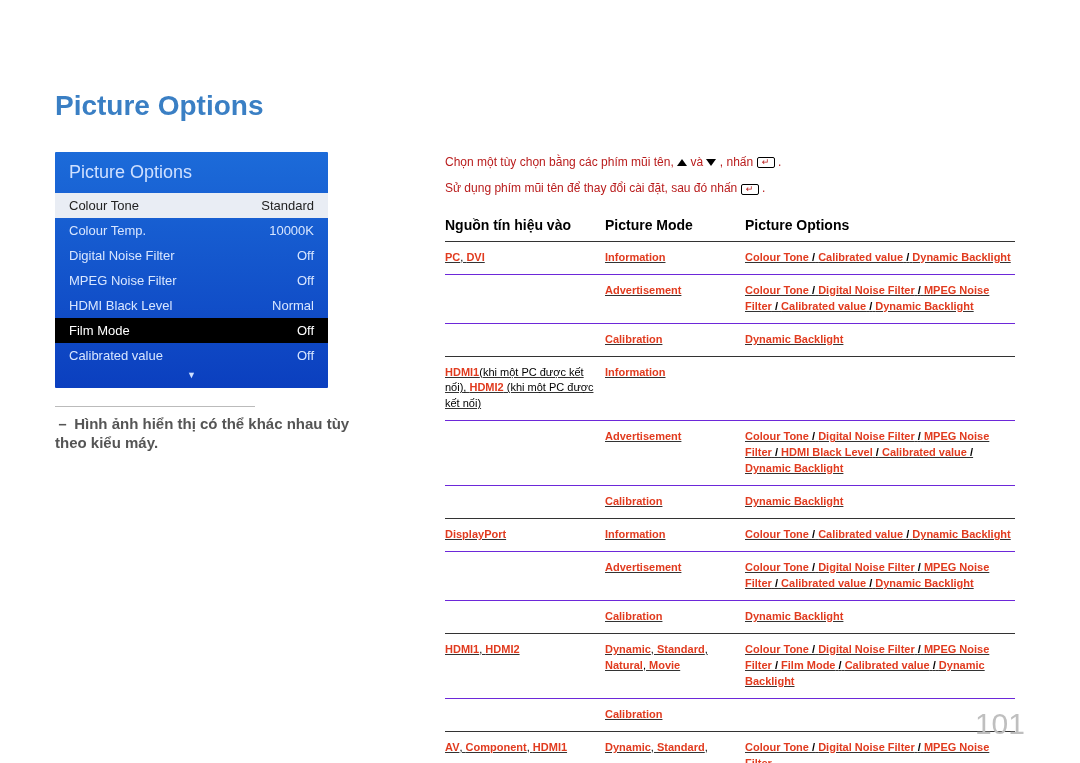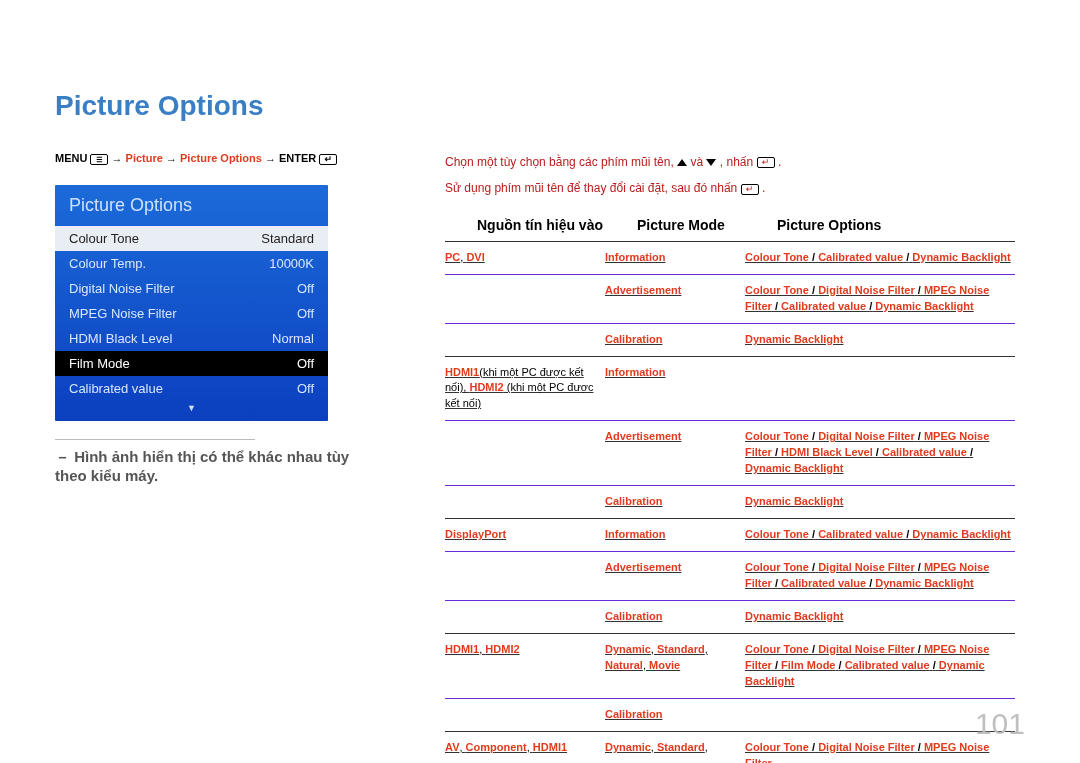--- a/index.html
+++ b/index.html
@@ -101,21 +101,20 @@
     margin-top: 18px;
     width: 570px;
     font-size: 11px;
   }
   .thead {
     display: flex;
     font-weight: bold;
     font-size: 14px;
     color: #000;
     padding-bottom: 8px;
-    margin-left: 32px;
   }
   .col1 { width: 160px; flex-shrink: 0; padding-right: 8px; }
   .col2 { width: 140px; flex-shrink: 0; padding-right: 14px; }
   .col3 { flex: 1; }
   .tgroup { border-top: 1px solid #333; text-decoration: underline; }
   .trow {
     display: flex;
     border-top: 1px solid #6d28d9;
     padding: 8px 0;
     line-height: 1.45;
@@ -142,31 +141,20 @@
   .icon-arrow-up { border-bottom: 7px solid #000; }
   .icon-arrow-down { border-top: 7px solid #000; }
 </style>
 </head>
 <body>
 
 <div class="page">
   <h1 class="title">Picture Options</h1>
 
   <div class="left-col">
-    <div class="breadcrumb">
-      <span>MENU</span>
-      <span class="icon-menu"></span>
-      <span> → </span>
-      <span class="hl">Picture</span>
-      <span> → </span>
-      <span class="hl">Picture Options</span>
-      <span> → </span>
-      <span>ENTER</span>
-      <span class="icon-enter"></span>
-    </div>
 
     <div class="osd">
       <div class="osd-header">Picture Options</div>
       <div id="osd-rows">
           <div class="osd-row white">
             <span>Colour Tone</span>
             <span class="val">Standard</span>
           </div>
           <div class="osd-row ">
             <span>Colour Temp.</span>

